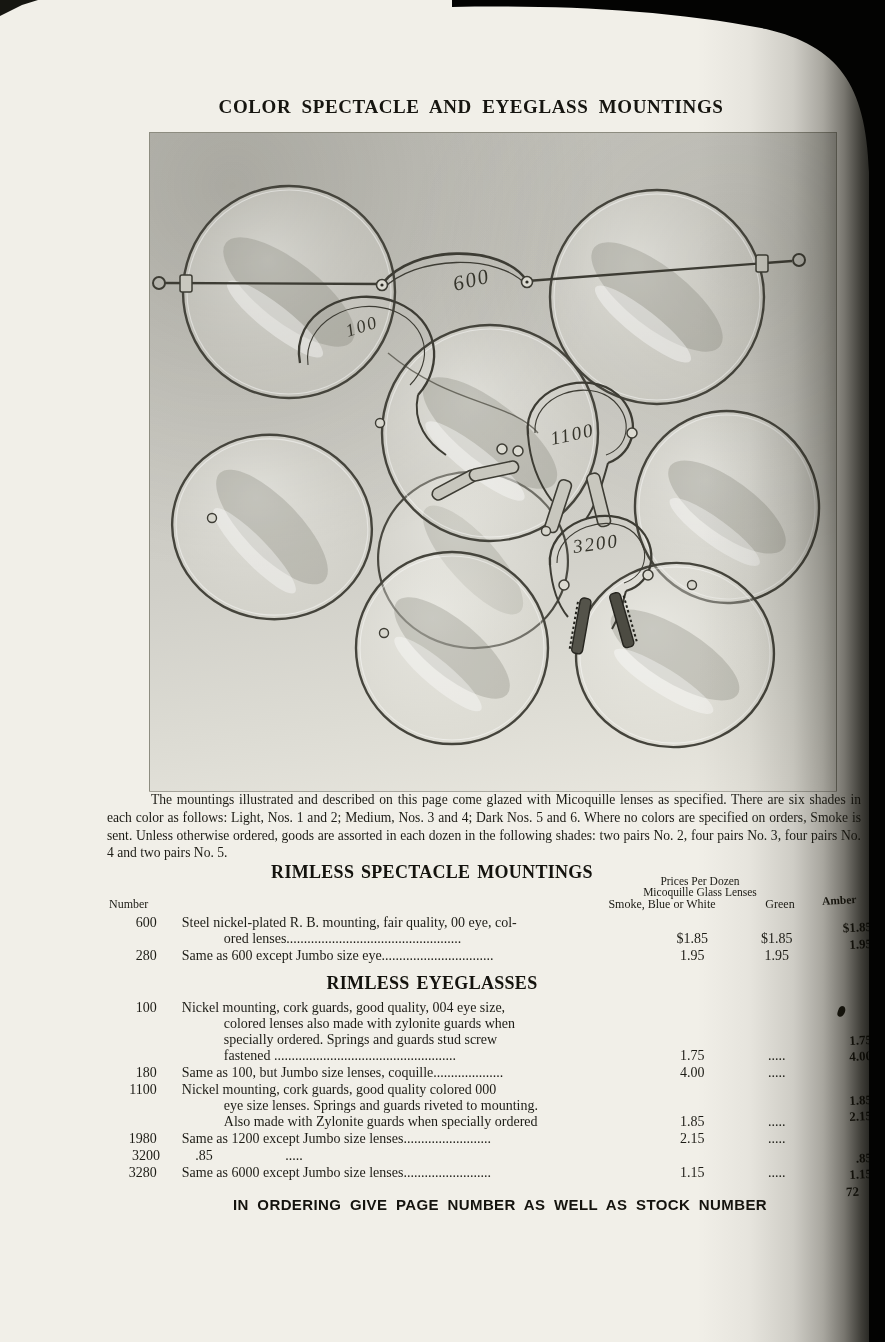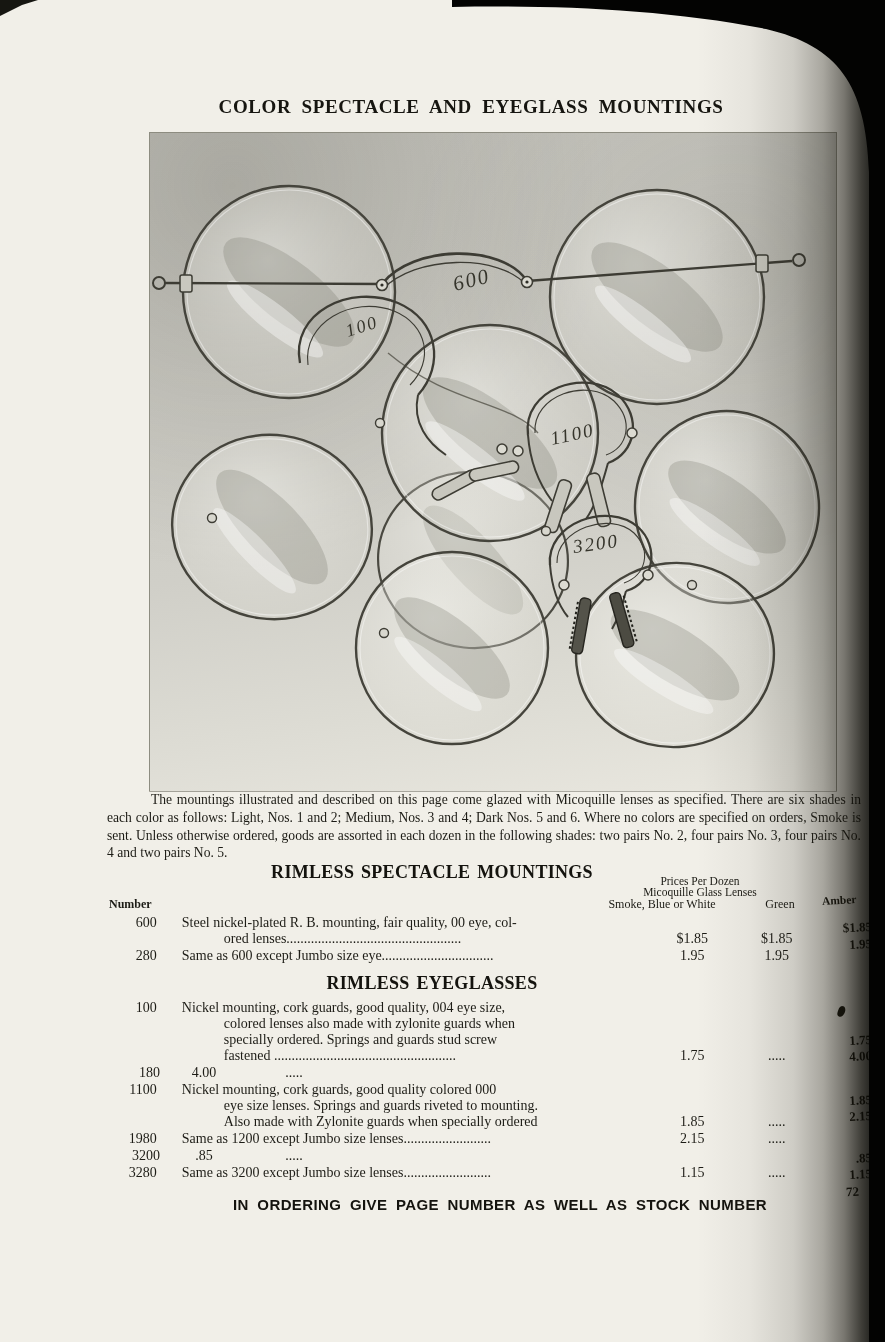--- a/index.html
+++ b/index.html
@@ -17,21 +17,21 @@
            linear-gradient(172deg,#c3c2bb 0%,#cbcac3 35%,#d0cfc8 60%,#dddcd4 82%,#e9e7df 100%);}
   .photo svg{display:block;width:686px;height:658px;}
   .ill-label{font-family:"Liberation Serif",serif;font-style:italic;fill:#35342b;letter-spacing:2px;}
 
   .intro{position:absolute;left:107px;top:791px;width:754px;font-size:13.6px;line-height:17.8px;
          text-align:justify;text-indent:44px;color:#1c1b15;}
 
   .prices-meta{position:absolute;left:585px;top:876px;width:230px;text-align:center;
                font-size:11.5px;line-height:10.5px;color:#1c1b15;}
   .colh{position:absolute;font-size:12px;color:#1c1b15;}
-  .number-h{left:109px;top:897px;font-weight:bold;}
+  .number-h{left:109px;top:897px;}
   .smoke-h{left:552px;top:897px;width:220px;text-align:center;}
   .green-h{left:730px;top:897px;width:100px;text-align:center;}
 
   .table{position:absolute;left:107px;top:862px;width:713px;}
   .sect-h{width:650px;text-align:center;font-weight:700;font-size:18px;
           letter-spacing:.3px;word-spacing:2px;color:#14130e;margin-bottom:32px;}
   .sect-h.h2{margin-top:9px;margin-bottom:6px;}
   .row{display:flex;align-items:flex-end;margin-bottom:1px;font-size:14px;line-height:16px;}
   .num{width:53px;text-align:right;align-self:flex-start;}
   .desc{width:455px;margin-left:25px;padding-left:42px;text-indent:-42px;white-space:pre-line;}
@@ -230,20 +230,21 @@
       <div class="num">100</div>
       <div class="desc">Nickel mounting, cork guards, good quality, 004 eye size,
 colored lenses also made with zylonite guards when
 specially ordered.  Springs and guards stud screw
 fastened ....................................................</div>
       <div class="p p1">1.75</div>
       <div class="p p2">.....</div>
     </div>
     <div class="row">
       <div class="num">180</div>
+      <div class="desc">Same as 100, but Jumbo size lenses, coquille....................</div>
       <div class="p p1">4.00</div>
       <div class="p p2">.....</div>
     </div>
     <div class="row">
       <div class="num">1100</div>
       <div class="desc">Nickel  mounting,  cork  guards,  good  quality colored 000
 eye size lenses.  Springs and guards riveted to mounting.
 Also made with Zylonite guards when specially ordered</div>
       <div class="p p1">1.85</div>
       <div class="p p2">.....</div>
@@ -254,21 +255,21 @@
       <div class="p p1">2.15</div>
       <div class="p p2">.....</div>
     </div>
     <div class="row">
       <div class="num">3200</div>
       <div class="p p1">.85</div>
       <div class="p p2">.....</div>
     </div>
     <div class="row">
       <div class="num">3280</div>
-      <div class="desc">Same as 3200 except Jumbo size lenses.........................</div>
+      <div class="desc">Same as 6000 except Jumbo size lenses.........................</div>
       <div class="p p1">1.15</div>
       <div class="p p2">.....</div>
     </div>
   </div>
 
   <div class="amber">
     <div class="amber-h">Amber</div>
     <div class="av" style="top:920px">$1.85</div>
     <div class="av" style="top:937px">1.95</div>
     <div class="av" style="top:1033px">1.75</div>

